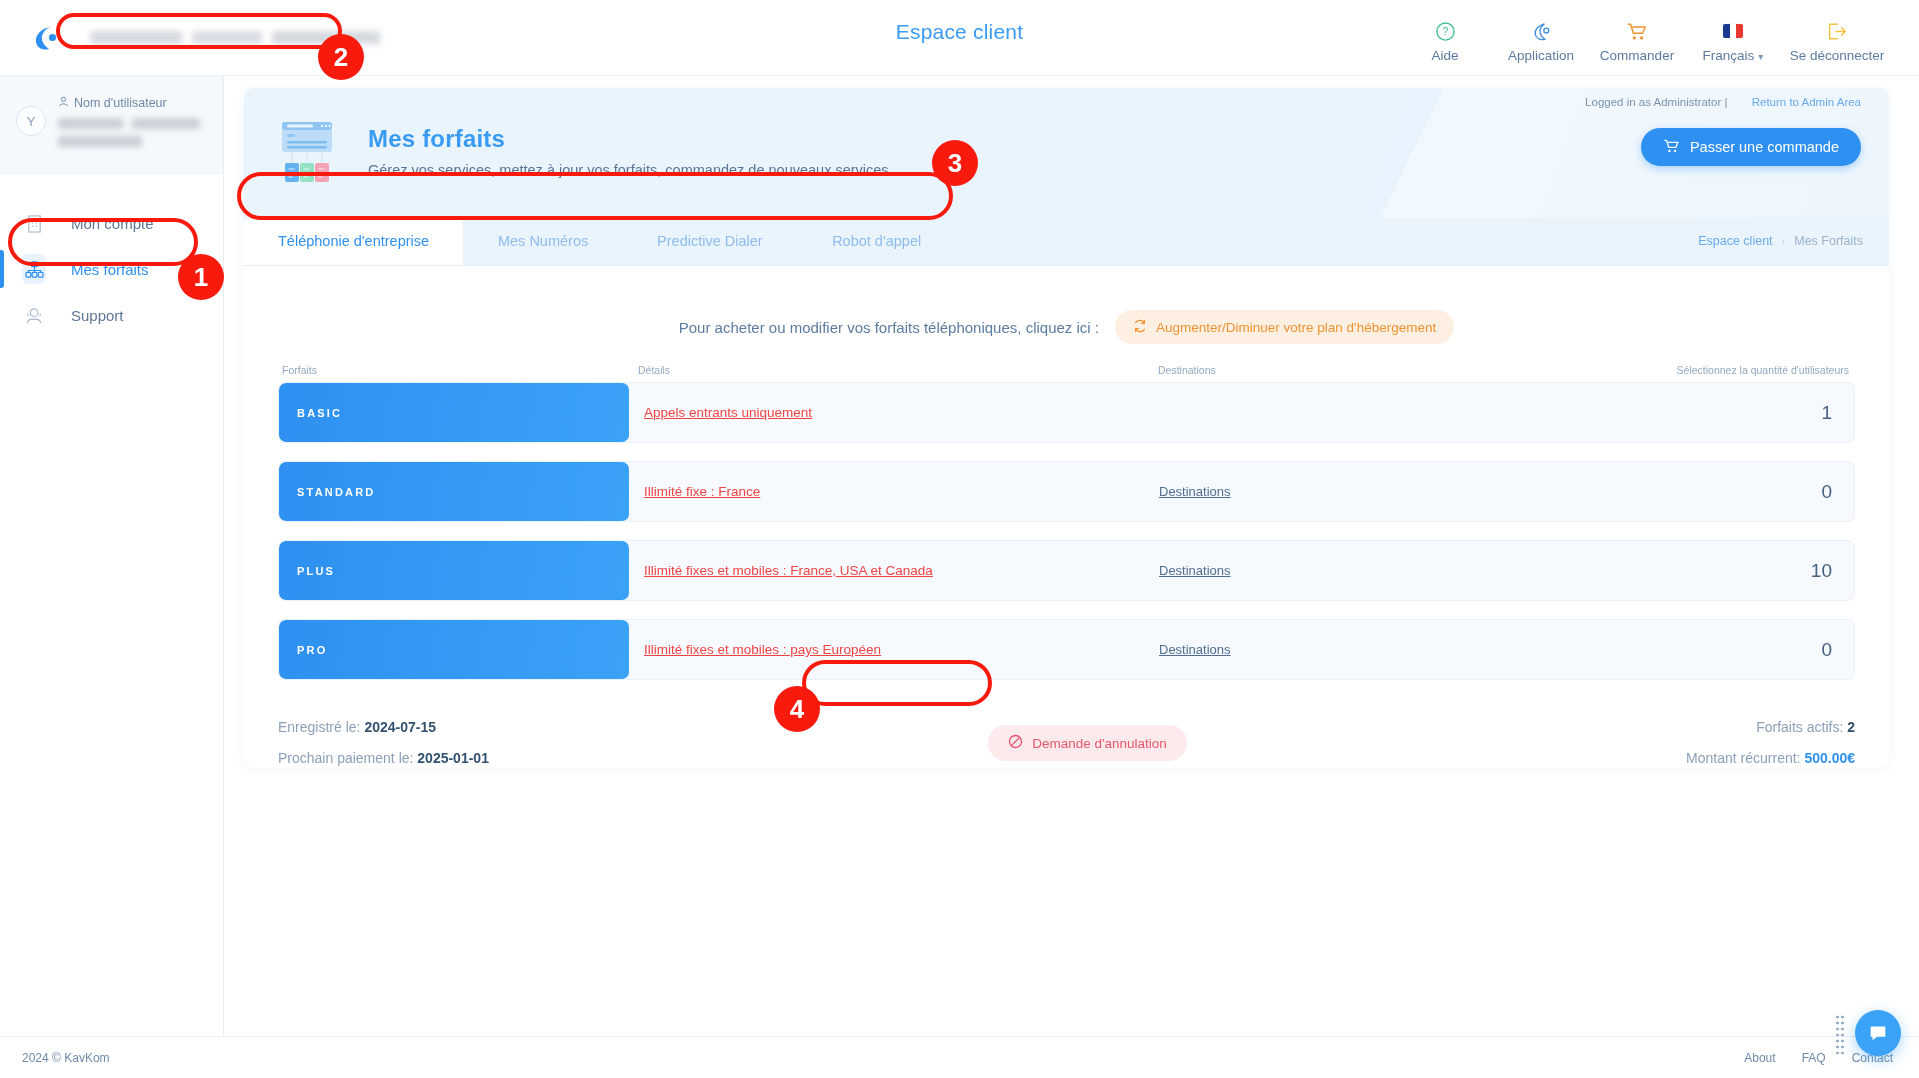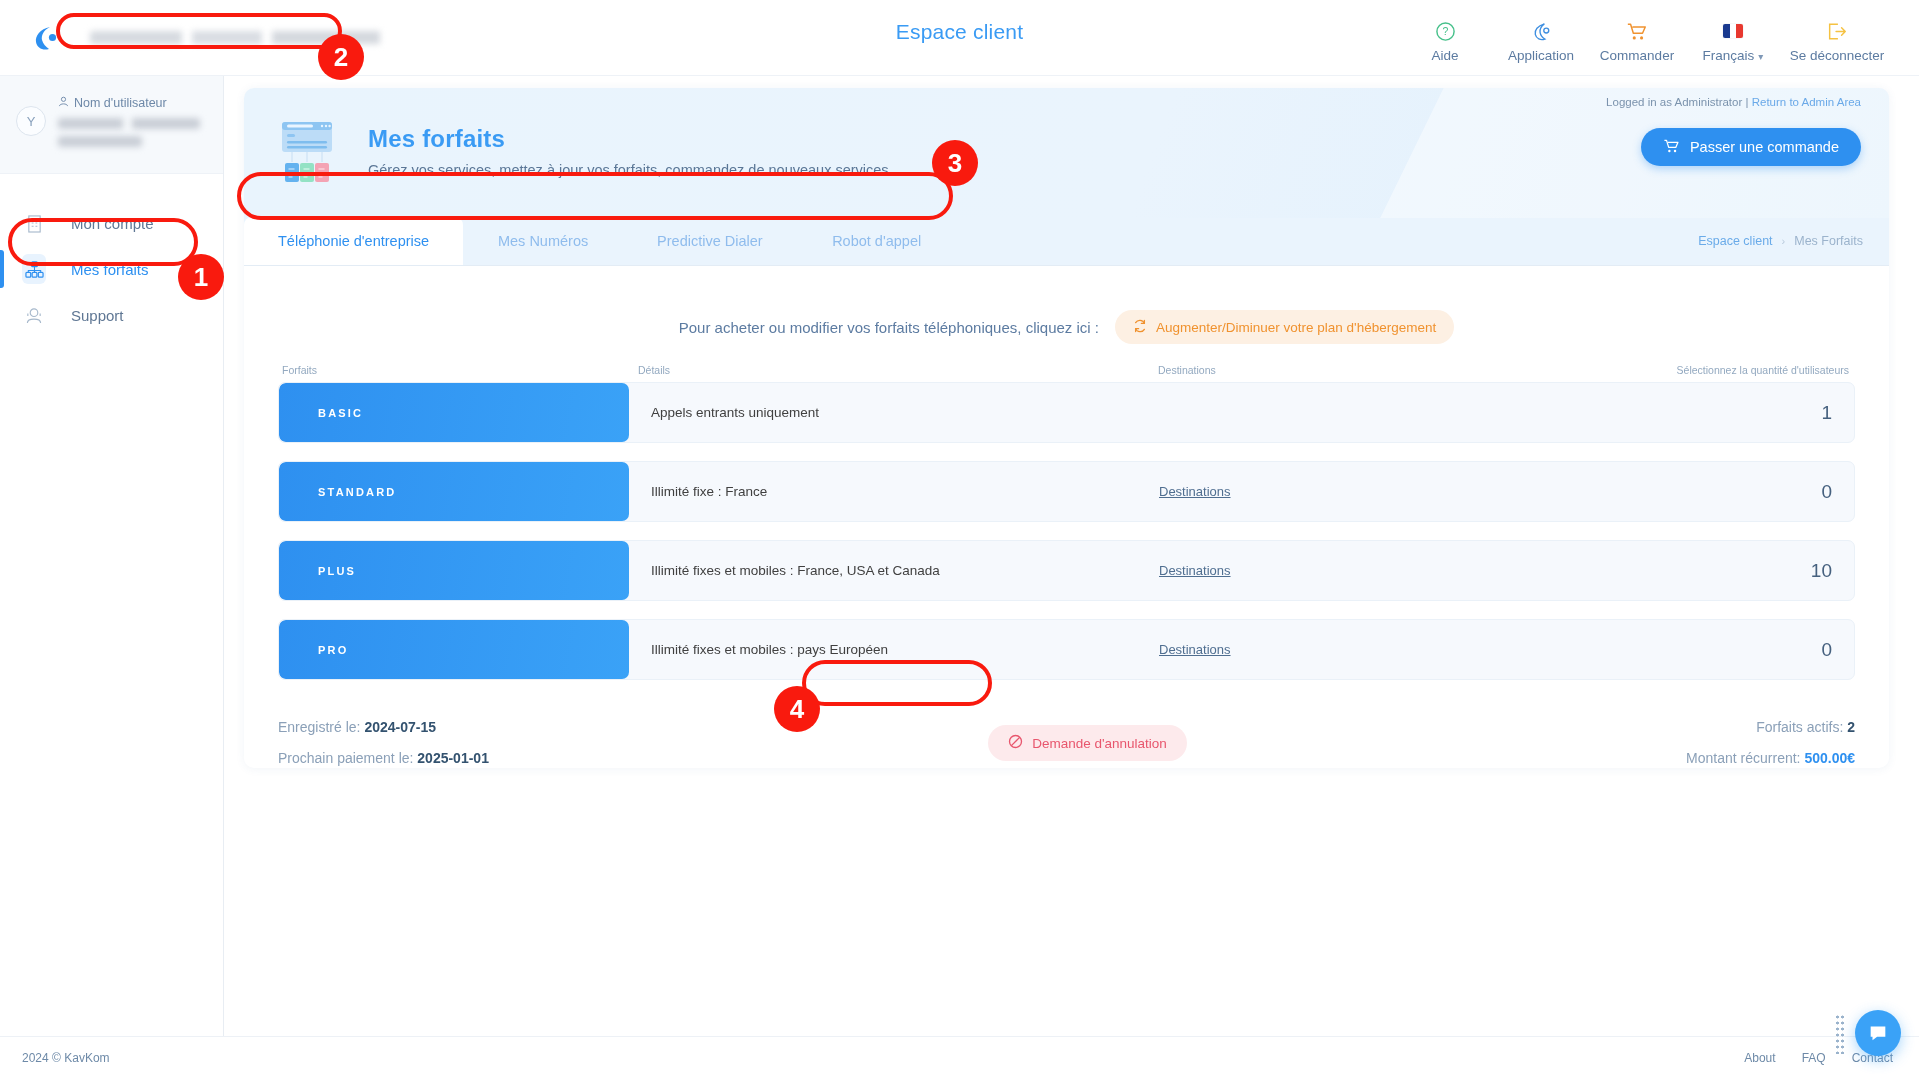--- a/index.html
+++ b/index.html
@@ -130,21 +130,21 @@
     transform: rotate(26deg);
   }
   .hero-inner { position: relative; display: flex; align-items: center; height: 100%; padding-left: 28px; z-index: 2; }
   .hero-art { width: 74px; height: 66px; position: relative; flex: 0 0 auto; margin-right: 22px; }
   .hero-texts { padding-bottom: 4px; }
   .page-title { font-size: 24px; color: #3a9bf4; font-weight: 600; letter-spacing: .2px; margin-bottom: 9px; }
   .page-sub { font-size: 14.5px; color: #5a7696; }
   .admin-note {
     position: absolute; right: 28px; top: 8px; font-size: 11.5px; color: #7b93ad; z-index: 3;
   }
-  .admin-note a { color: #6aa9e8; text-decoration: none; }
+  .admin-note a { color: #6aa9e8; text-decoration: none; margin-left: 21px; }
   .order-btn {
     position: absolute; right: 28px; top: 40px; z-index: 3;
     height: 38px; padding: 0 22px; border-radius: 20px; border: none;
     background: #2e90f0; color: #fff; font-size: 14.5px;
     display: flex; align-items: center; gap: 10px; cursor: pointer;
     font-family: inherit;
     box-shadow: 0 3px 9px rgba(46,144,240,.35);
   }
 
   
@@ -189,26 +189,26 @@
   .th-qty  { flex: 1; text-align: right; padding-right: 6px; }
 
   .prow {
     display: flex; align-items: stretch; height: 61px;
     margin-bottom: 18px; border-radius: 7px; overflow: hidden;
     background: #f6f9fd; border: 1px solid #eaf1f8;
   }
   .p-name {
     width: 350px; background: linear-gradient(100deg,#2e90f0 0%, #3aa2f7 100%);
     color: #ffffff; font-size: 11px; letter-spacing: 2.2px; font-weight: 600;
-    display: flex; align-items: center; padding-left: 39px;
+    display: flex; align-items: center; padding-left: 18px;
     border-radius: 7px;
   }
   .p-det {
     width: 530px; display: flex; align-items: center;
-    font-size: 13.5px; color: #404040; padding-left: 22px;
+    font-size: 13.5px; color: #ef4444; padding-left: 15px; text-decoration: underline;
   }
   .p-dest {
     width: 330px; display: flex; align-items: center;
     font-size: 13px; color: #4f6e90;
   }
   .p-dest a { color: #4f6e90; text-decoration: underline; cursor: pointer; }
   .p-qty {
     flex: 1; display: flex; align-items: center; justify-content: flex-end;
     font-size: 19px; color: #4a6party; color: #46617f; padding-right: 22px; font-weight: 400;
   }

